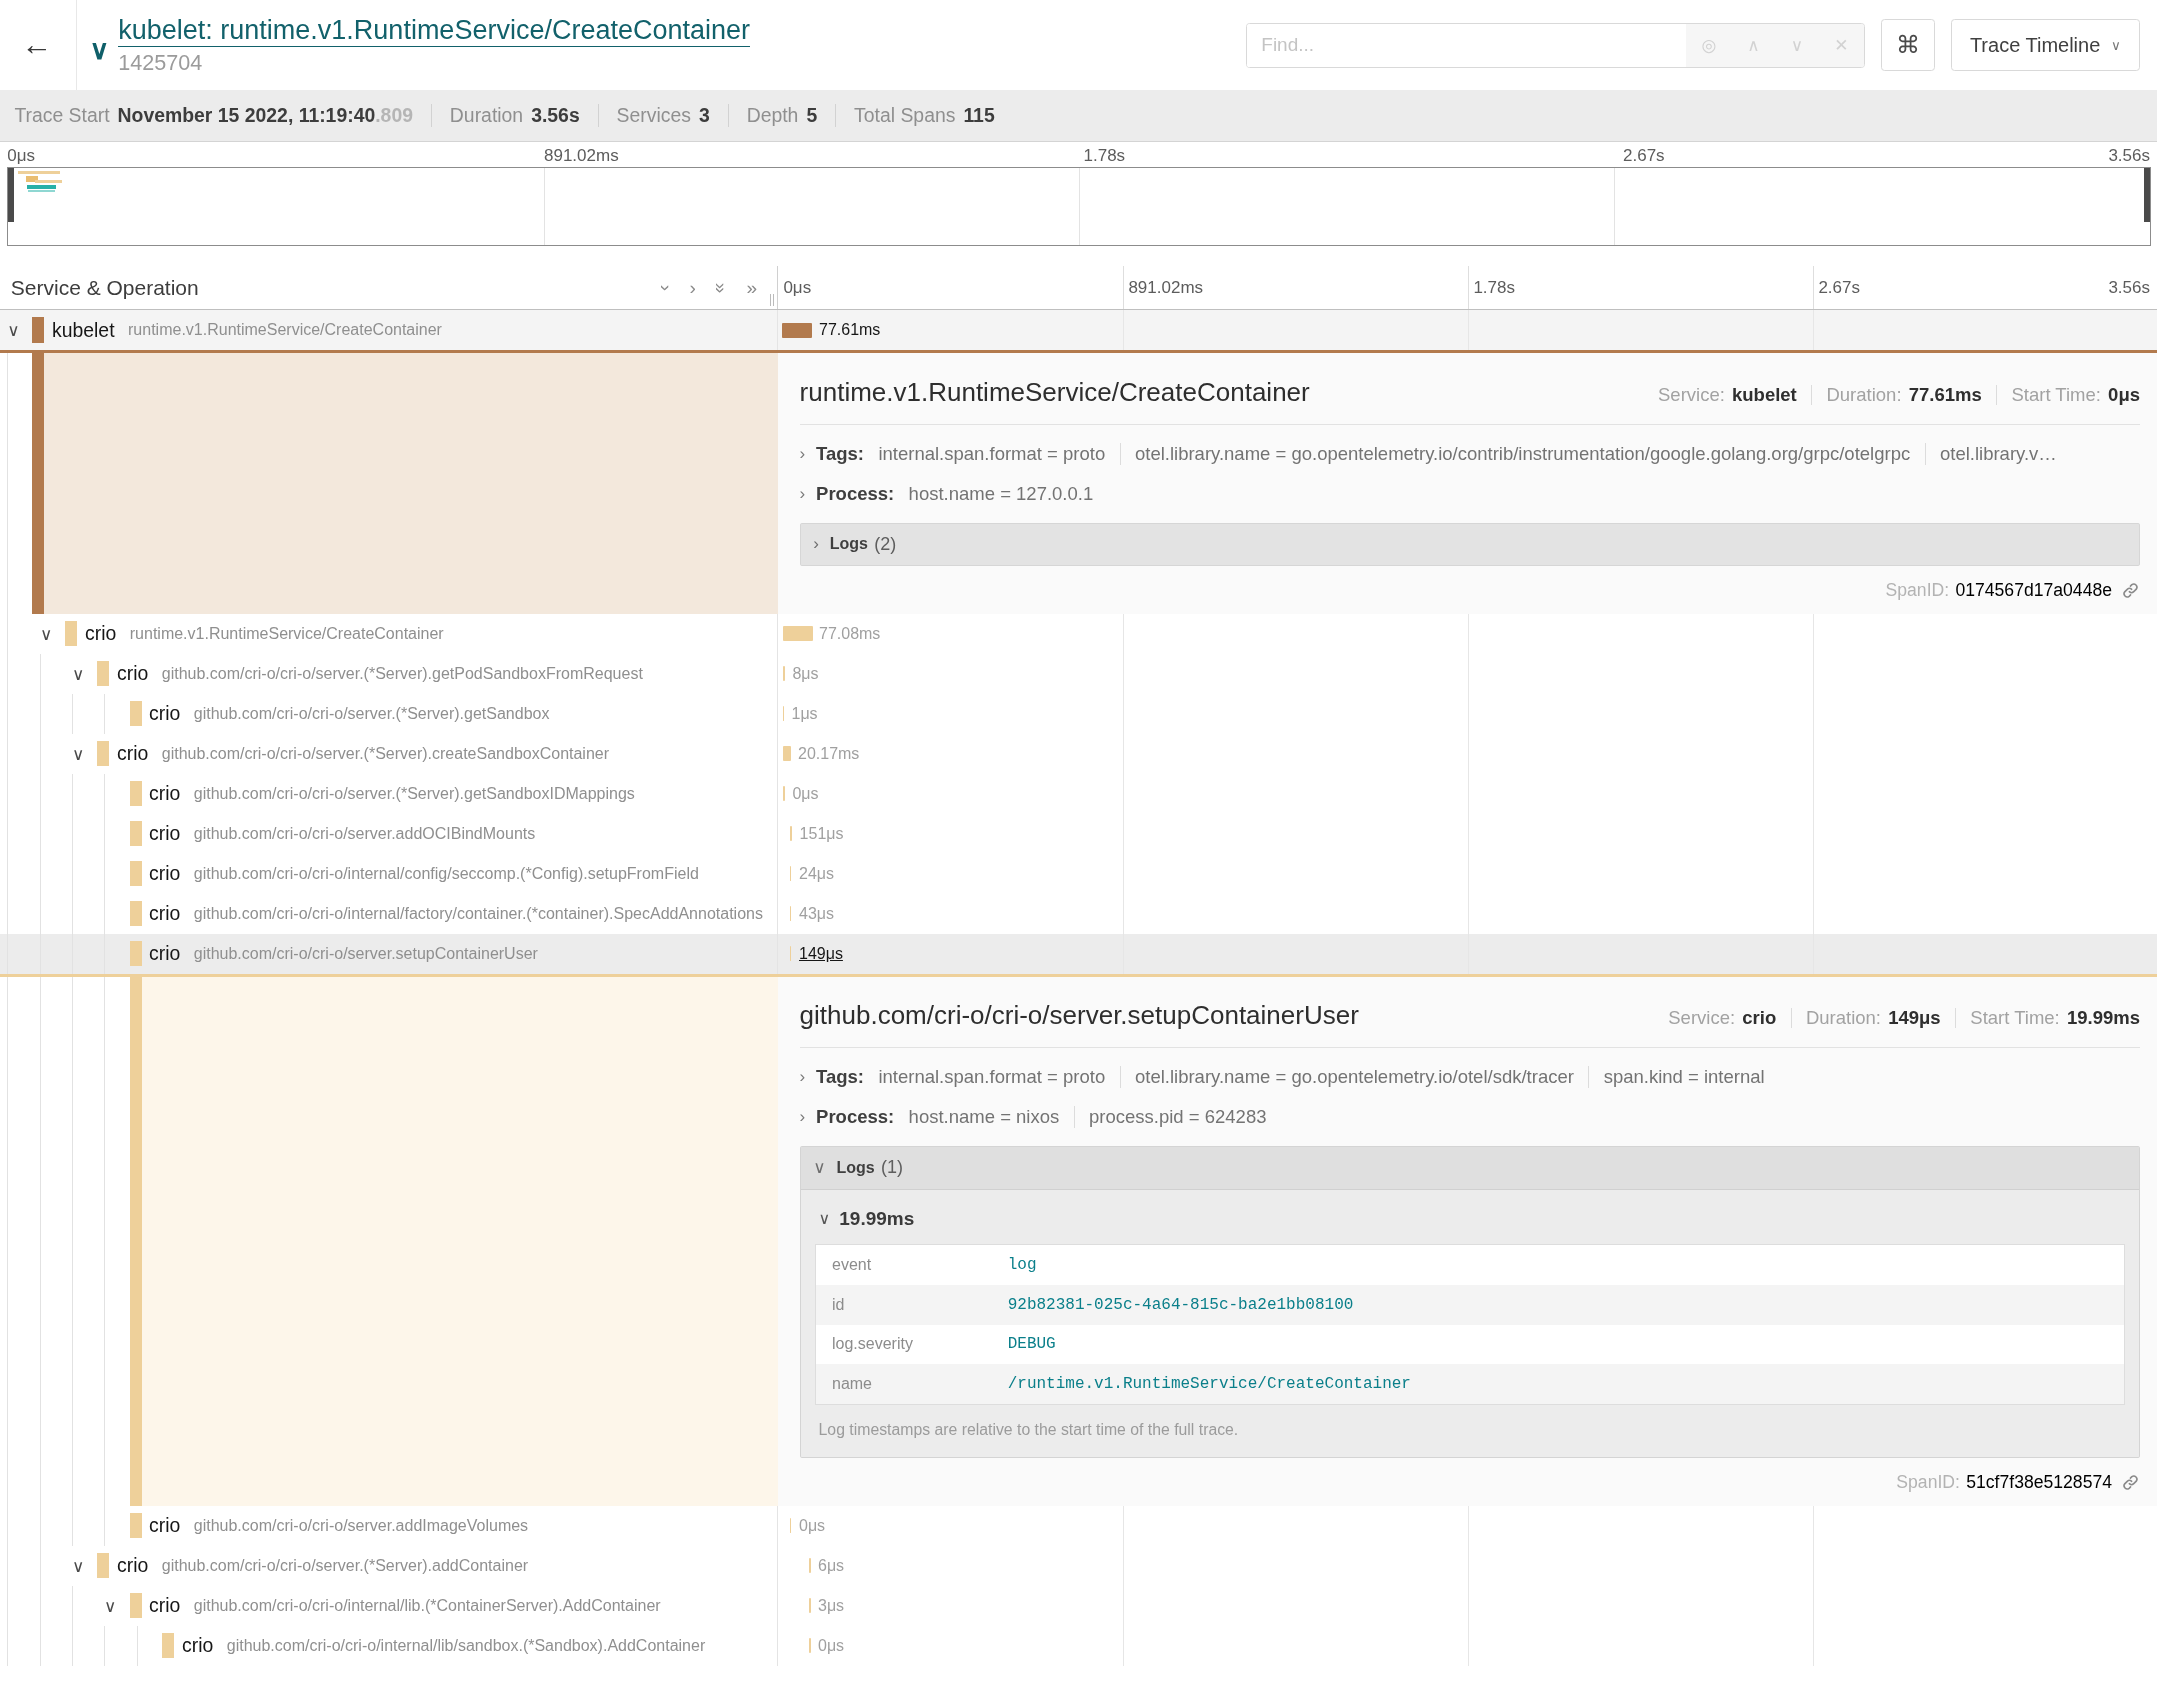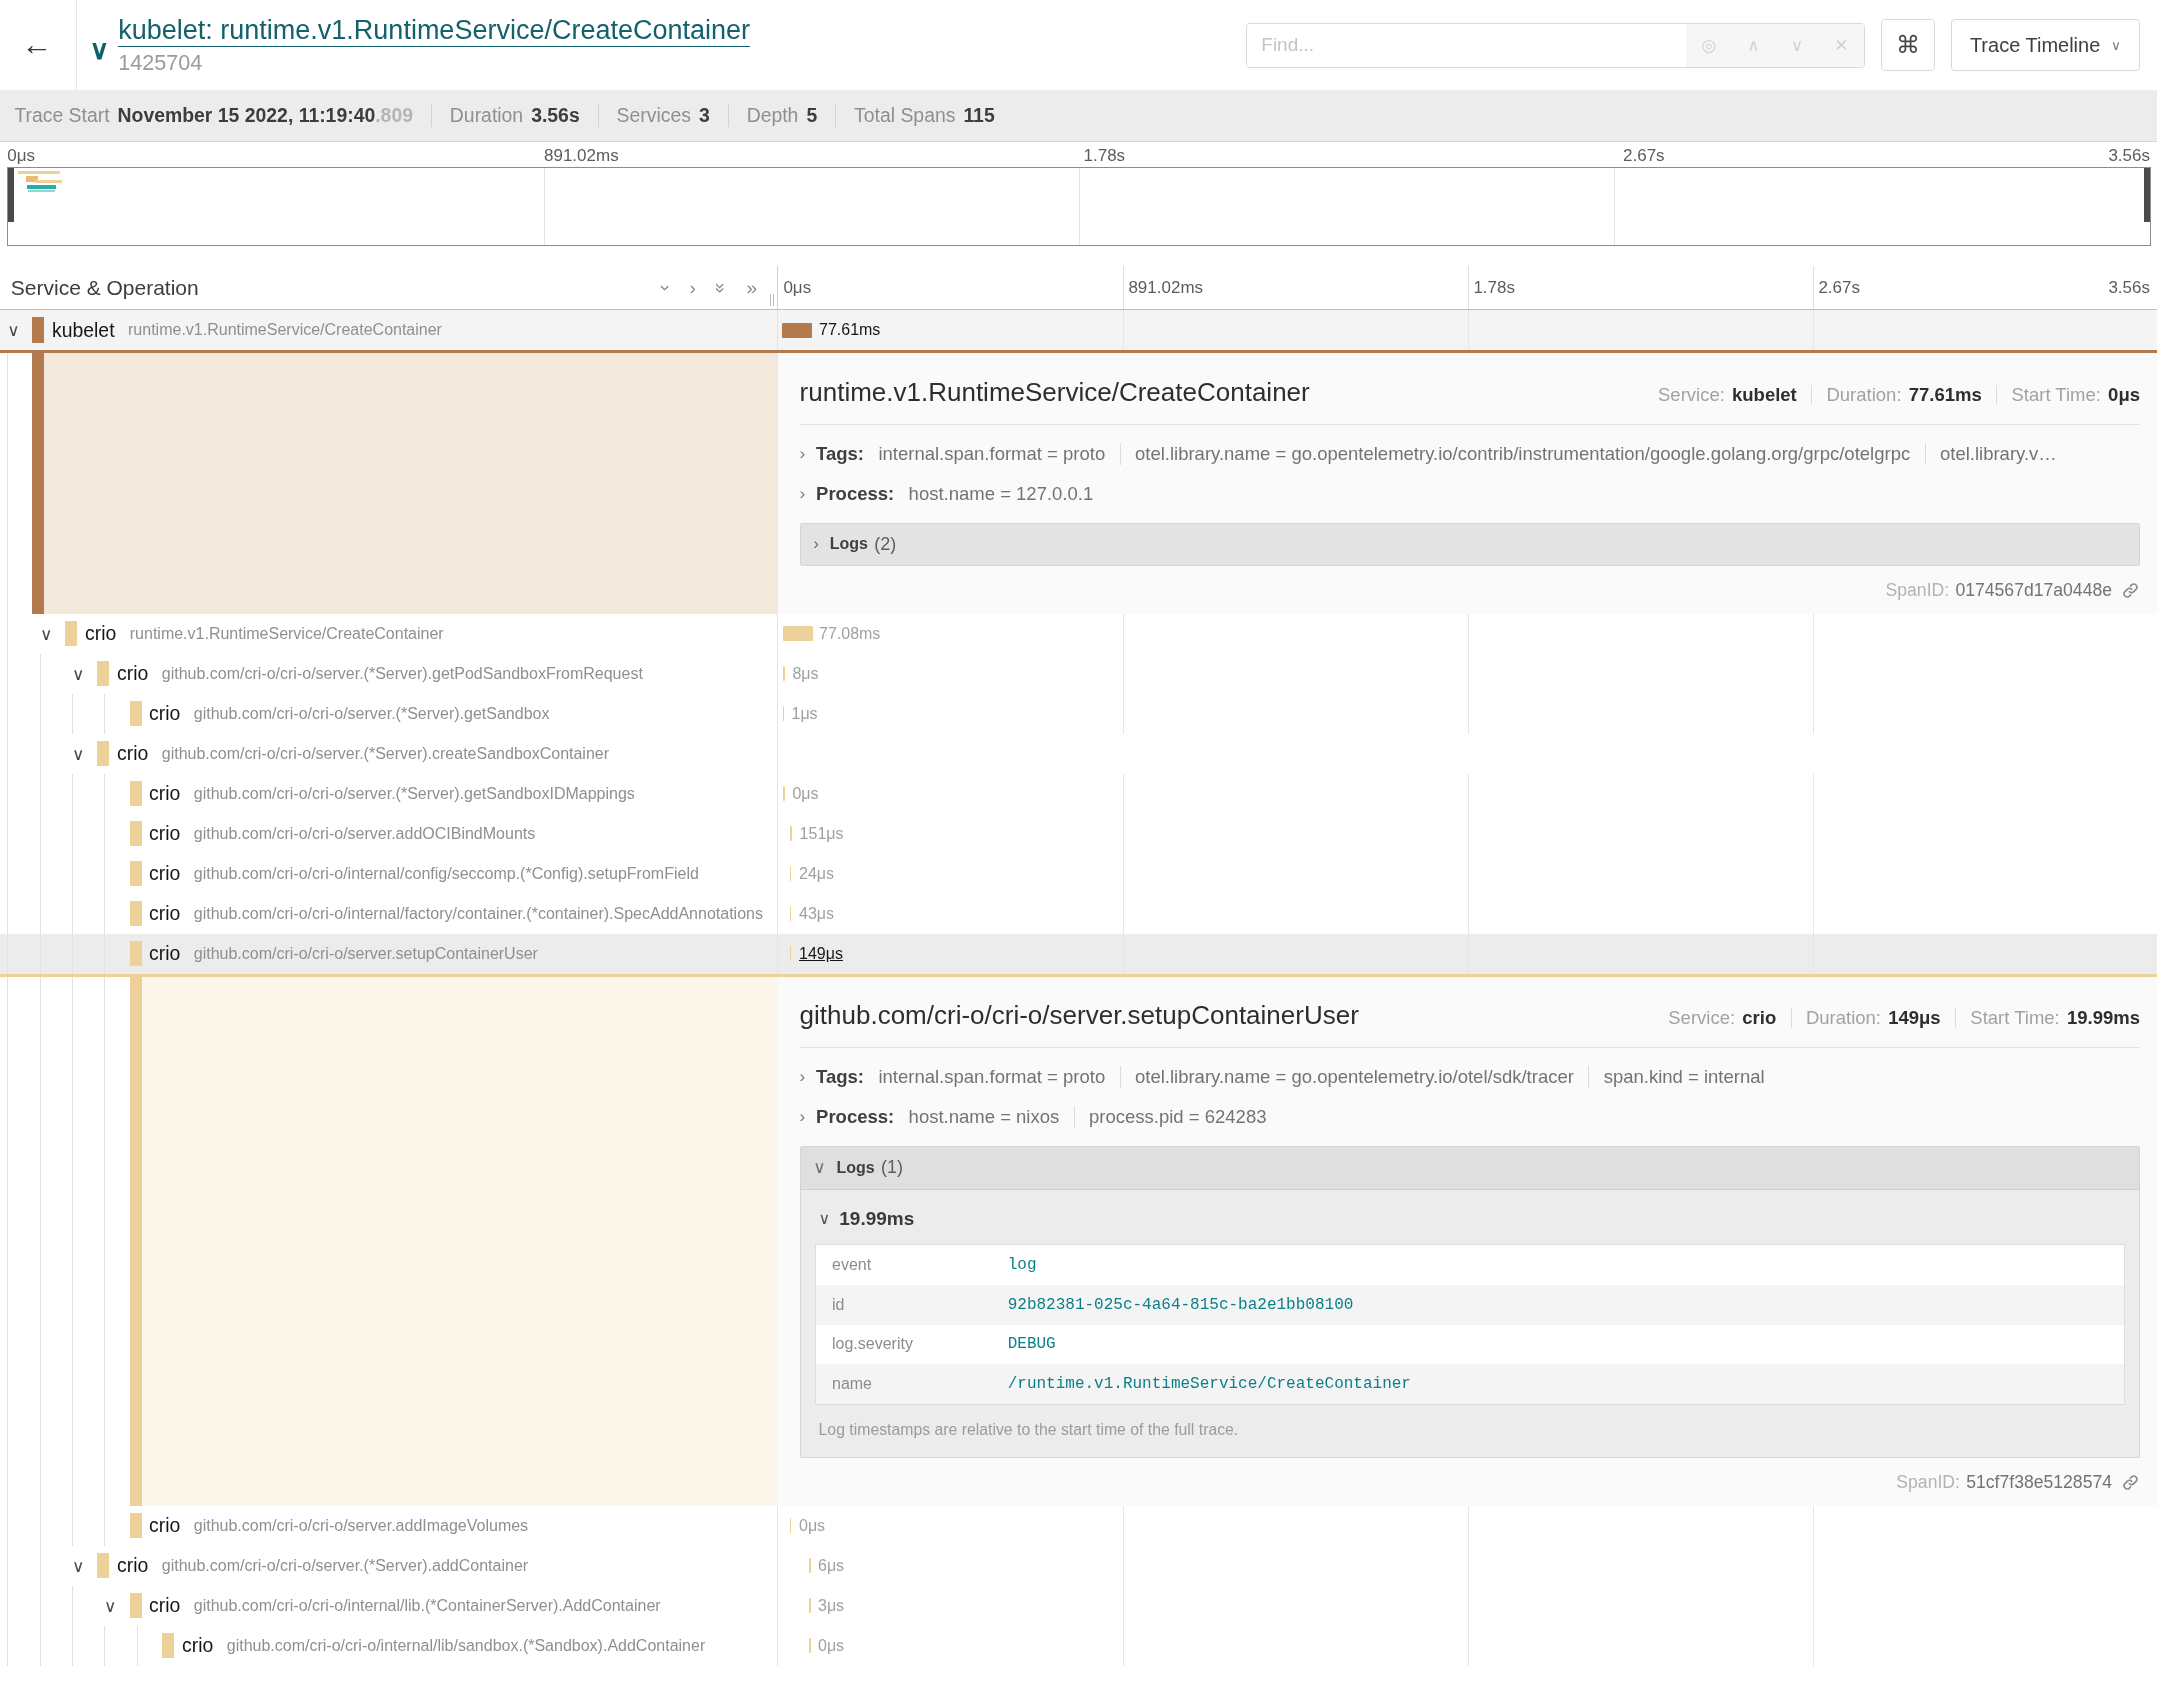--- a/index.html
+++ b/index.html
@@ -85,21 +85,21 @@
   .p-row .plabel { font-weight:bold; color:#3f3f3f; margin-right:14.4px; }
   .pill { color:#737373; }
   .pill + .pill { border-left:0.9px solid #dcdcdc; padding-left:14.4px; margin-left:14.4px; }
   .pill.trunc { overflow:hidden; text-overflow:clip; min-width:0; }
   .logs-collapsed { margin-top:18px; height:43px; background:#e3e3e3; border:0.9px solid #d6d6d6; border-radius:1.8px; display:flex; align-items:center; padding-left:12.6px; cursor:pointer; }
   .logs-collapsed .pchev, .logs-head .pchev { color:#6e6e6e; font-size:17px; margin-right:10.8px; }
   .logs-title { font-weight:bold; font-size:16px; color:#3f3f3f; }
   .logs-count { font-size:18px; color:#5e5e5e; margin-left:6.3px; }
   .spanid-row { display:flex; justify-content:flex-end; align-items:center; margin-top:14.4px; padding-bottom:12.6px; font-size:17.6px; }
   .spanid-label { color:#b3b3b3; margin-right:6.3px; }
-  .spanid-value { color:#737373; }
+  .spanid-value { color:#000000; }
   .spanid-link { margin-left:9px; cursor:pointer; display:inline-flex; }
 
   .logs-open { margin-top:18px; background:#ececec; border:0.9px solid #d4d4d4; border-radius:1.8px; }
   .logs-head { height:43px; background:#dfdfdf; border-bottom:0.9px solid #d0d0d0; display:flex; align-items:center; padding-left:12.6px; cursor:pointer; }
   .logs-body { padding:18px 14.4px 16px 14.4px; }
   .log-entry-head { display:flex; align-items:center; margin:0 0 14.4px 3.6px; cursor:pointer; }
   .log-entry-head .pchev { color:#555; font-size:16px; margin-right:9px; }
   .log-entry-time { font-weight:bold; font-size:19px; color:#3a3a3a; }
   table.kv { width:100%; background:#fff; border:0.9px solid #ddd; border-collapse:collapse; }
   table.kv td { padding:10.8px 7.2px; font-size:16px; vertical-align:top; }
@@ -347,20 +347,27 @@
         <div class="cell-name">
           <div class="guide" style="left: 7.2px;"></div>
           <div class="guide" style="left: 40px;"></div>
           <span class="row-chevron" style="left: 72px;">∨</span>
           <div class="svc-bar" style="left: 97px; background: rgb(238, 208, 154);"></div>
           <div class="name-inner" style="left: 117px;">
             <span class="svc">crio</span>
             <span class="op">github.com/cri-o/cri-o/server.(*Server).createSandboxContainer</span>
           </div>
         </div>
+        <div class="cell-timeline">
+          <div class="vgrid" style="left: 25%; background: rgb(230, 230, 230);"></div>
+          <div class="vgrid" style="left: 50%; background: rgb(230, 230, 230);"></div>
+          <div class="vgrid" style="left: 75%; background: rgb(230, 230, 230);"></div>
+          <div class="span-bar" style="left: 4.5px; width: 8px; background: rgb(238, 208, 154);"></div>
+          <span class="dur" style="left: 20px;">20.17ms</span>
+        </div>
       </div>
       <div class="row">
         <div class="cell-name">
           <div class="guide" style="left: 7.2px;"></div>
           <div class="guide" style="left: 40px;"></div>
           <div class="guide" style="left: 72px;"></div>
           <div class="guide" style="left: 104px;"></div>
           <div class="svc-bar" style="left: 130px; background: rgb(238, 208, 154);"></div>
           <div class="name-inner" style="left: 149px;">
             <span class="svc">crio</span>

